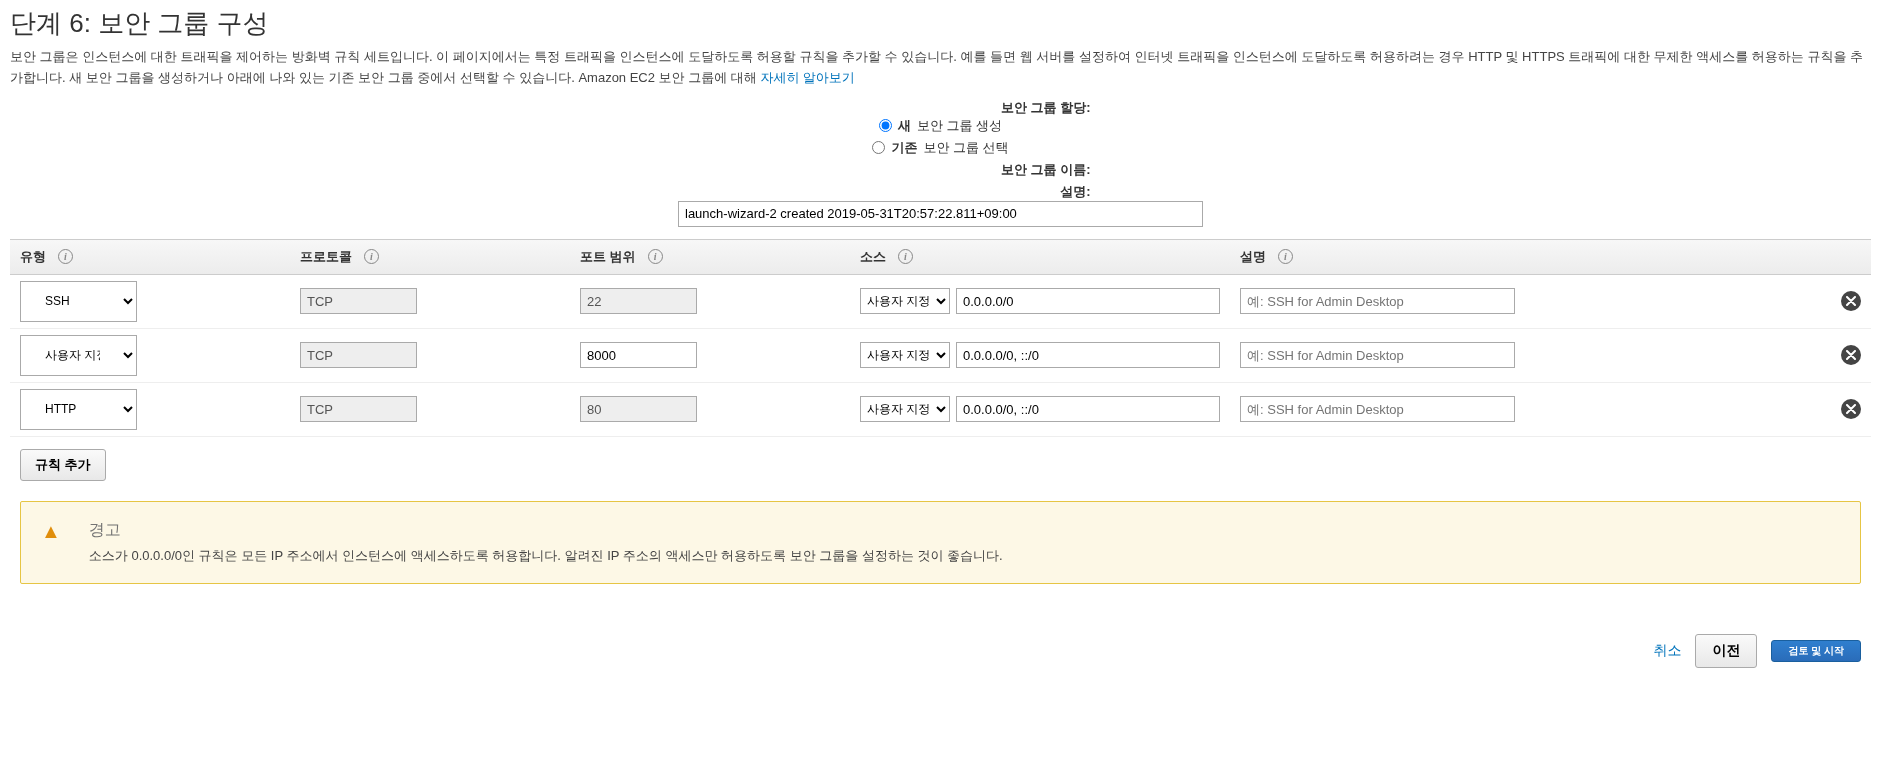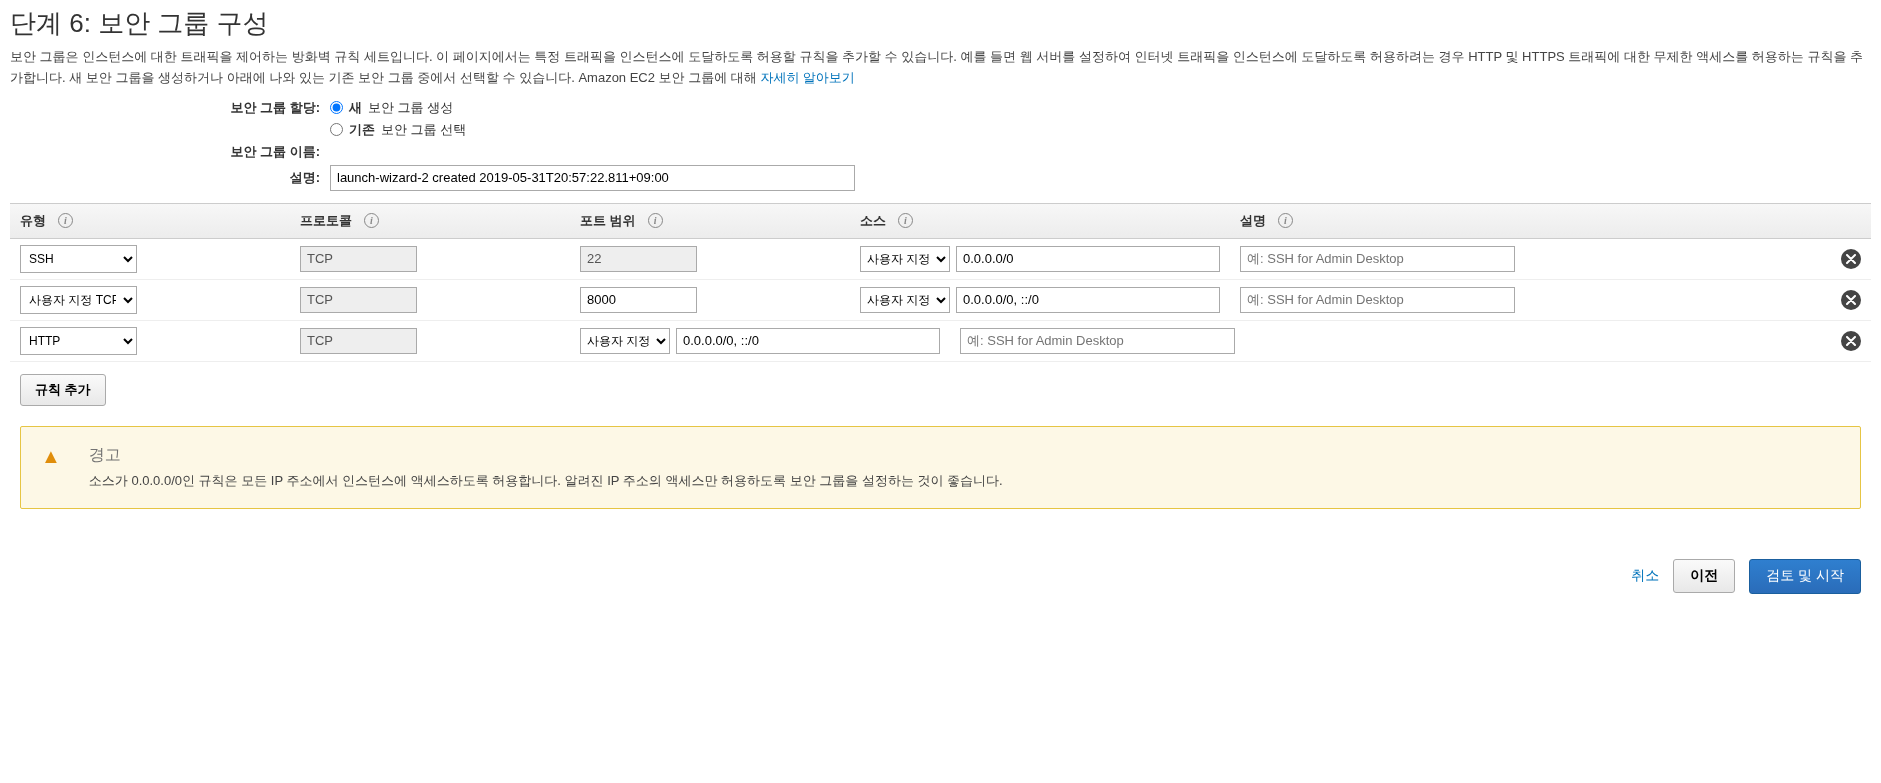--- a/index.html
+++ b/index.html
@@ -1,55 +1,55 @@
 <!DOCTYPE html>
 <html><head>
 <meta charset="utf-8">
 <style>
 * { box-sizing: border-box; margin: 0; padding: 0; }
 body { font-family: Arial, "Helvetica Neue", Helvetica, sans-serif; font-size: 14px; color: #333; background: #fff; width: 1881px; }
 .page { padding: 6px 10px 20px 10px; }
 h1 { font-size: 26px; font-weight: 300; color: #333; margin-bottom: 6px; }
 .desc { font-size: 13px; line-height: 1.6; color: #444; margin-bottom: 10px; }
 .desc a { color: #0073bb; text-decoration: none; font-family: Liberation Serif, serif; }
-.form-row { display: flex; align-items: center; margin: 4px 0; }
+.form-row { display: flex; align-items: center; margin: 4px 0; flex-direction: column; }
 .form-label { width: 320px; text-align: right; font-weight: bold; font-size: 13px; padding-right: 10px; color: #333; }
 .form-ctrl { flex: 1; }
 .radio-line { display: flex; align-items: center; gap: 4px; font-size: 13px; }
 .radio-line input { margin-right: 2px; }
 .radio-line b { font-weight: bold; margin-right: 2px; }
 .text-input { width: 525px; height: 26px; border: 1px solid #aaa; padding: 2px 6px; font-size: 13px; }
 .rules-header { display: flex; background: linear-gradient(#f7f7f7, #ececec); border-top: 1px solid #ccc; border-bottom: 1px solid #ccc; margin-top: 12px; }
 .rules-header .col { padding: 8px 10px; font-weight: bold; font-size: 13px; display: flex; align-items: center; gap: 12px; }
 .info-icon { display: inline-flex; width: 15px; height: 15px; border: 1px solid #888; border-radius: 50%; color: #888; font-size: 10px; font-weight: bold; align-items: center; justify-content: center; font-style: italic; font-family: serif; }
 .col-type { width: 280px; }
 .col-proto { width: 280px; }
 .col-port { width: 280px; }
 .col-source { width: 380px; }
 .col-desc { flex: 1; }
 .col-del { width: 40px; }
 .rules-body .row { display: flex; align-items: center; padding: 6px 0; border-bottom: 1px solid #eee; }
 .rules-body .row .col { padding: 0 10px; }
-.sel { width: 117px; height: 28px; border: 1px solid #aaa; background: #fff; font-size: 12px; padding: 2px 4px; }
+.sel { width: 117px; height: 41px; border: 1px solid #aaa; background: #fff; font-size: 12px; padding: 2px 20px; }
 .ro-input { width: 117px; height: 26px; border: 1px solid #aaa; background: #eee; color: #555; padding: 2px 6px; font-size: 13px; }
 .port-input { width: 117px; height: 26px; border: 1px solid #aaa; padding: 2px 6px; font-size: 13px; }
 .src-wrap { display: flex; gap: 6px; align-items: center; }
 .src-sel { width: 90px; height: 26px; border: 1px solid #aaa; background: #fff; font-size: 12px; padding: 2px 2px; }
 .src-input { width: 265px; height: 26px; border: 1px solid #aaa; padding: 2px 6px; font-size: 13px; }
 .desc-input { width: 275px; height: 26px; border: 1px solid #aaa; padding: 2px 6px; font-size: 13px; }
 .del-btn { width: 20px; height: 20px; border-radius: 50%; background: #444; color: #fff; border: none; font-size: 13px; line-height: 18px; cursor: pointer; display: flex; align-items: center; justify-content: center; }
 .add-rule-btn { margin: 12px 0 0 10px; height: 32px; padding: 0 14px; border: 1px solid #aaa; background: linear-gradient(#fafafa,#e8e8e8); border-radius: 3px; font-weight: bold; font-size: 13px; cursor: pointer; }
 .warning-box { margin: 20px 10px 0 10px; border: 1px solid #e6c544; background: #fdf8e6; border-radius: 2px; padding: 18px 20px; display: flex; gap: 28px; align-items: flex-start; }
 .warn-icon { color: #e08e0b; font-size: 20px; }
 .warn-body .warn-title { color: #737373; font-size: 16px; margin-bottom: 6px; }
 .warn-body .warn-text { font-size: 13px; color: #444; }
 .footer { display: flex; justify-content: flex-end; align-items: center; gap: 14px; padding: 30px 20px 10px 0; border-top: none; }
 .link-btn { color: #0073bb; font-size: 14px; cursor: pointer; }
 .btn-prev { height: 34px; padding: 0 16px; border: 1px solid #aaa; background: linear-gradient(#fafafa,#e8e8e8); border-radius: 3px; font-weight: bold; font-size: 14px; cursor: pointer; }
-.btn-primary { height: 35px; padding: 0 16px; border: 1px solid #1a5f9e; background: linear-gradient(#2f7fcf,#2a6cb9); color: #fff; border-radius: 3px; font-weight: normal; font-size: 14px; cursor: pointer; }
+.btn-primary { height: 22px; padding: 0 16px; border: 1px solid #1a5f9e; background: linear-gradient(#2f7fcf,#2a6cb9); color: #fff; border-radius: 3px; font-weight: bold; font-size: 10px; cursor: pointer; }
 </style>
 </head>
 <body>
 
 <div class="page">
   <h1>단계 6: 보안 그룹 구성</h1>
   <p class="desc">
     <span>보안 그룹은 인스턴스에 대한 트래픽을 제어하는 방화벽 규칙 세트입니다. 이 페이지에서는 특정 트래픽을 인스턴스에 도달하도록 허용할 규칙을 추가할 수 있습니다. 예를 들면 웹 서버를 설정하여 인터넷 트래픽을 인스턴스에 도달하도록 허용하려는 경우 HTTP 및 HTTPS 트래픽에 대한 무제한 액세스를 허용하는 규칙을 추가합니다. 새 보안 그룹을 생성하거나 아래에 나와 있는 기존 보안 그룹 중에서 선택할 수 있습니다. Amazon EC2 보안 그룹에 대해 </span>
     <a href="#">자세히 알아보기</a>
   </p>
@@ -164,20 +164,23 @@
       </button>
     </div>
       </div>
       <div class="row">
     <div class="col col-type">
       <select class="sel"><option>HTTP</option></select>
     </div>
     <div class="col col-proto">
       <input class="ro-input" readonly="" value="TCP" style="">
     </div>
+    <div class="col col-port">
+      <input class="ro-input" readonly="" value="80" style="">
+    </div>
     <div class="col col-source">
       <div class="src-wrap">
         <select class="src-sel"><option>사용자 지정</option></select>
         <input class="src-input" value="0.0.0.0/0, ::/0" style="">
       </div>
     </div>
     <div class="col col-desc">
       <input class="desc-input" placeholder="예: SSH for Admin Desktop" value="" style="">
     </div>
     <div class="col col-del">

